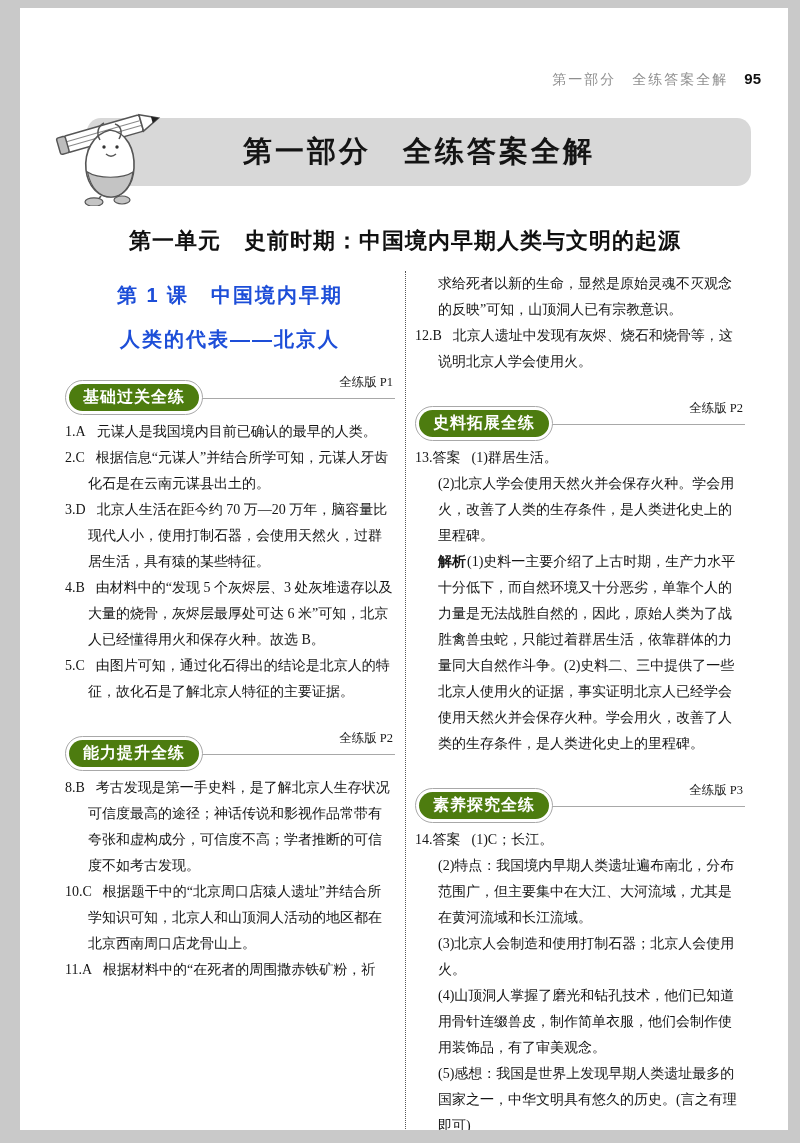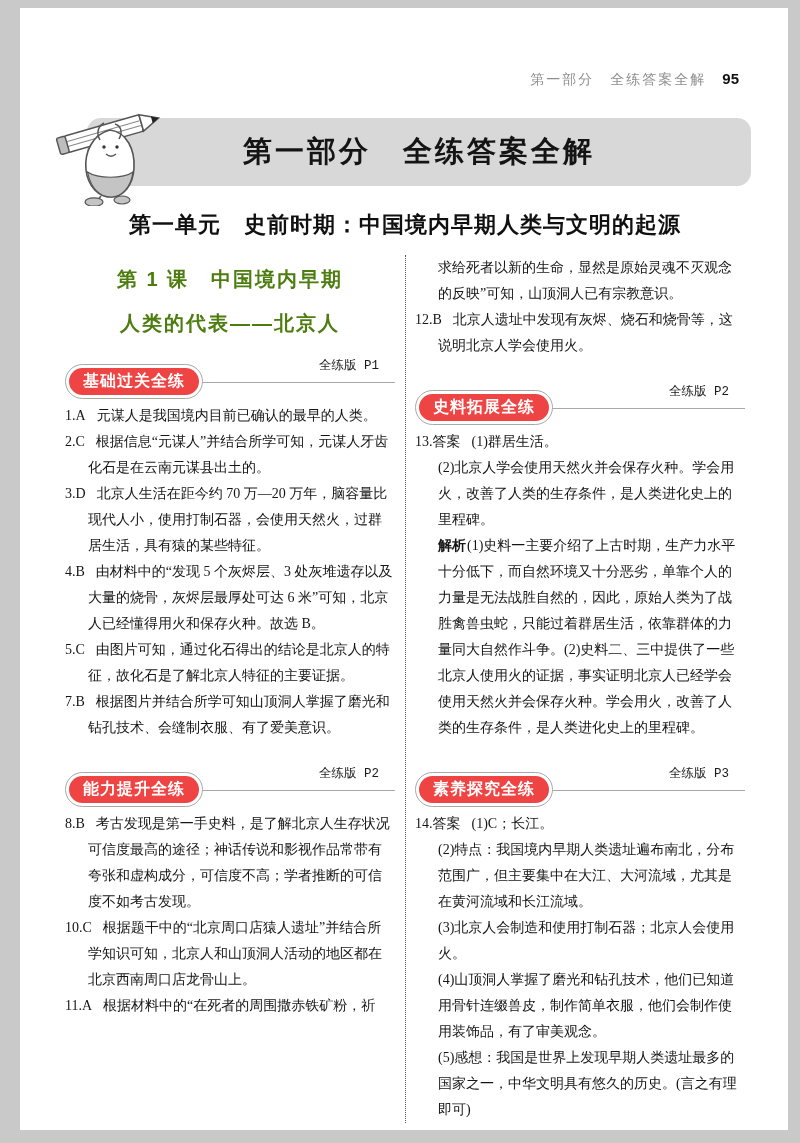--- a/index.html
+++ b/index.html
@@ -5,60 +5,60 @@
   html,body { margin:0; padding:0; }
   body { width:800px; height:1143px; overflow:hidden;
          font-family:"Liberation Serif","DejaVu Serif",serif; }
 
   .frame { position:relative; width:800px; height:1143px; background:#c9c9c9; }
   .paper { position:absolute; left:20px; top:8px; right:12px; bottom:13px;
            background:#ffffff; overflow:hidden; }
   .content { padding:0 43px 0 45px; }
 
   
-  .page-header { padding:62px 49px 0 0; text-align:right;
+  .page-header { padding:62px 27px 0 0; text-align:right;
                  font-family:"Liberation Sans",sans-serif; font-size:14px; line-height:18px; }
   .ph-label { color:#8f8f8f; letter-spacing:2px; }
   .ph-num   { color:#111; font-weight:bold; font-size:15px; margin-left:16px; }
 
   
   .banner-row { position:relative; margin-top:30px; }
   .banner { margin-left:22px; margin-right:-6px; height:68px; border-radius:14px;
             background:#d8d8d8; display:flex; align-items:center; justify-content:center; }
   .banner span { font-family:"Liberation Sans",sans-serif; font-weight:bold;
                  font-size:29px; letter-spacing:3px; color:#141414; }
   .mascot { position:absolute; left:-12px; top:-24px; width:118px; height:112px; z-index:2; }
 
-  .unit-title { margin-top:24px; text-align:center;
+  .unit-title { margin-top:40px; text-align:center;
                 font-family:"Liberation Sans",sans-serif; font-weight:bold;
                 font-size:22px; letter-spacing:1px; color:#101010; line-height:30px; }
 
   
   .columns { display:flex; margin-top:15px; align-items:stretch; }
   .col { width:330px; font-size:14px; line-height:26px; color:#151515; }
   .col-right { flex:1; border-left:1px dotted #555; margin-left:10px; padding-left:9px; }
 
   .lesson-title { margin:2px 0 4px; }
   .lesson-line { text-align:center; font-family:"Liberation Sans",sans-serif;
                  font-weight:bold; font-size:20px; letter-spacing:2px;
-                 line-height:44px; color:#4d7c0f; }
+                 line-height:44px; color:#1d4ed8; }
 
   
   .sec { display:flex; align-items:flex-end; height:40px; margin:20px 0 10px; }
   .lesson-title + .sec { margin-top:8px; }
   .badge-wrap { border:1px solid #a8a8a8; border-radius:19px; padding:3px;
                 background:#fff; position:relative; top:6px; z-index:1; }
-  .badge { display:block; background:#ef4444; color:#fff; border-radius:16px;
+  .badge { display:block; background:#4d7c0f; color:#fff; border-radius:16px;
            padding:5px 14px 6px; font-family:"Liberation Sans",sans-serif;
            font-weight:bold; font-size:16px; line-height:1; letter-spacing:1px;
            white-space:nowrap; }
   .sec-line { flex:1; align-self:flex-end; border-bottom:1px solid #a8a8a8;
               margin-bottom:10px; margin-left:-4px; position:relative; height:24px; }
-  .ref { position:absolute; right:16px; bottom:3px; white-space:nowrap;
-         font-family:Liberation Mono, monospace; font-size:12.5px; color:#1a1a1a; }
+  .ref { position:absolute; right:2px; bottom:3px; white-space:nowrap;
+         font-family:Liberation Serif, serif; font-size:12.5px; color:#1a1a1a; }
 
   
   p.ans  { margin:0; padding-left:23px; text-indent:-23px; }
   p.ans .num { font-weight:normal; margin-right:11px; }
   p.sub, p.cont { margin:0; padding-left:23px; }
   p.sub .sublabel { font-weight:bold; margin-right:1px; }
 </style>
 </head>
 <body>
 
@@ -117,21 +117,20 @@
               </span>
               <span class="sec-line">
                 <span class="ref">全练版 P1</span>
               </span>
             </div>
             <p class="ans"><b class="num">1.A</b><span class="txt">元谋人是我国境内目前已确认的最早的人类。</span></p>
             <p class="ans"><b class="num">2.C</b><span class="txt">根据信息“元谋人”并结合所学可知，元谋人牙齿化石是在云南元谋县出土的。</span></p>
             <p class="ans"><b class="num">3.D</b><span class="txt">北京人生活在距今约 70 万—20 万年，脑容量比现代人小，使用打制石器，会使用天然火，过群居生活，具有猿的某些特征。</span></p>
             <p class="ans"><b class="num">4.B</b><span class="txt">由材料中的“发现 5 个灰烬层、3 处灰堆遗存以及大量的烧骨，灰烬层最厚处可达 6 米”可知，北京人已经懂得用火和保存火种。故选 B。</span></p>
             <p class="ans"><b class="num">5.C</b><span class="txt">由图片可知，通过化石得出的结论是北京人的特征，故化石是了解北京人特征的主要证据。</span></p>
-            <p class="ans"><b class="num">7.B</b><span class="txt">根据图片并结合所学可知山顶洞人掌握了磨光和钻孔技术、会缝制衣服、有了爱美意识。</span></p>
             <div class="sec">
               <span class="badge-wrap">
                 <span class="badge">能力提升全练</span>
               </span>
               <span class="sec-line">
                 <span class="ref">全练版 P2</span>
               </span>
             </div>
             <p class="ans"><b class="num">8.B</b><span class="txt">考古发现是第一手史料，是了解北京人生存状况可信度最高的途径；神话传说和影视作品常带有夸张和虚构成分，可信度不高；学者推断的可信度不如考古发现。</span></p>
             <p class="ans"><b class="num">10.C</b><span class="txt">根据题干中的“北京周口店猿人遗址”并结合所学知识可知，北京人和山顶洞人活动的地区都在北京西南周口店龙骨山上。</span></p>

